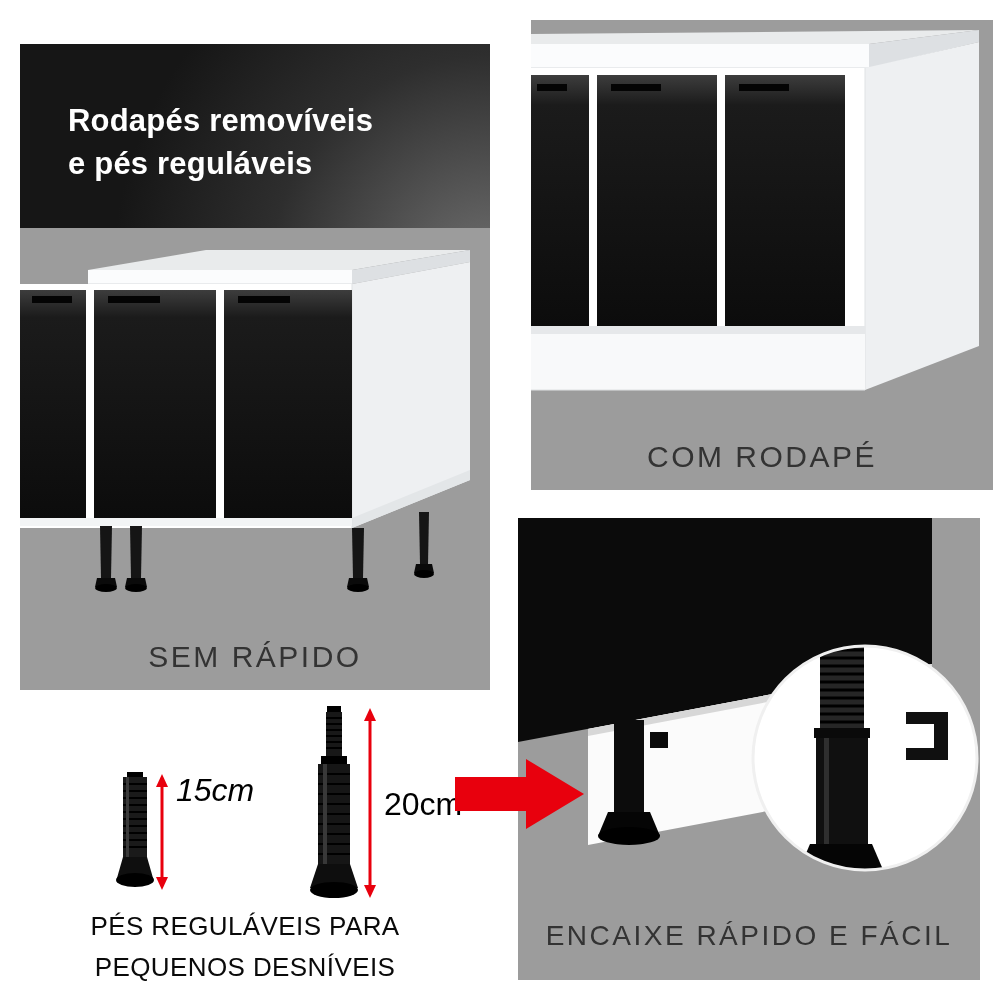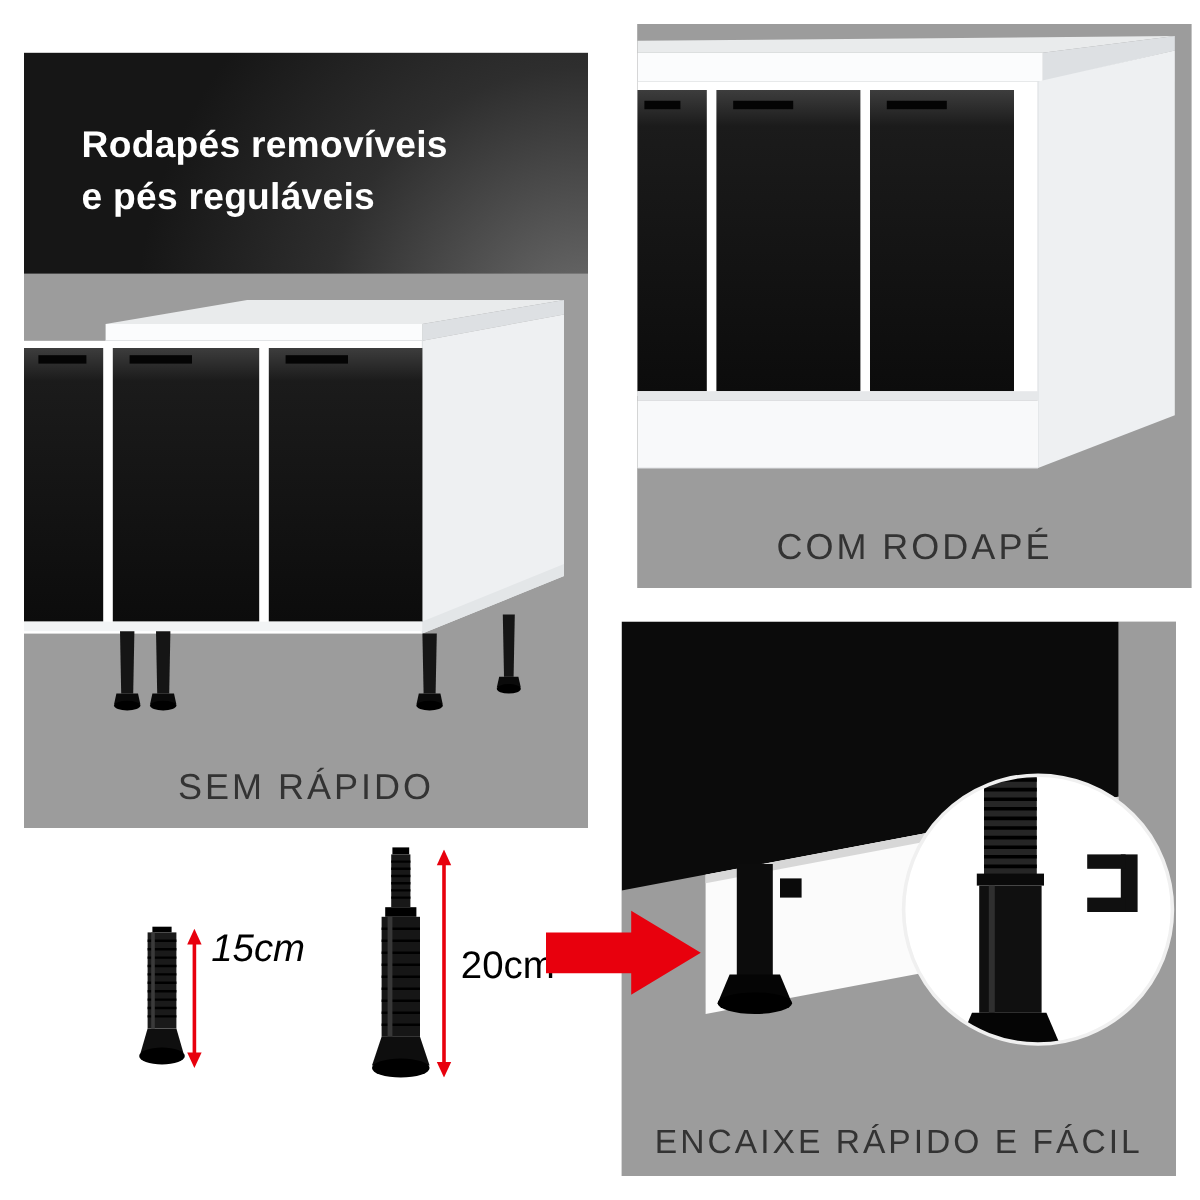--- a/index.html
+++ b/index.html
@@ -22,21 +22,21 @@
   .panel{background:#9c9c9c;overflow:hidden;}
   .panel-sem{left:20px;top:228px;width:470px;height:462px;}
   .panel-com{left:518px;top:20px;width:462px;height:470px;margin-left:13px;}
   .panel-encaixe{left:518px;top:518px;width:462px;height:462px;}
   .panel-label{
     position:absolute;left:0;width:100%;text-align:center;
     color:#333333;font-size:30px;letter-spacing:2.5px;white-space:nowrap;
   }
   .panel-sem .panel-label{bottom:16px;}
   .panel-com .panel-label{bottom:16px;}
-  .panel-encaixe .panel-label{bottom:12px;font-size:28px;}
+  .panel-encaixe .panel-label{bottom:28px;font-size:28px;}
   
   .dim-label{color:#000000;font-size:32px;}
   .lbl-15{left:176px;top:772px;font-style:italic;}
   .lbl-20{left:384px;top:786px;}
   .caption{
     left:25px;top:906px;width:440px;text-align:center;
     color:#0a0a0a;font-size:26px;line-height:41px;letter-spacing:.4px;
   }
   svg{display:block;}
 </style>
@@ -249,14 +249,18 @@
     <line x1="8" y1="11" x2="8" y2="179" stroke="#e8000d" stroke-width="3"></line>
     <polygon points="8,0 2,13 14,13" fill="#e8000d"></polygon>
     <polygon points="8,190 2,177 14,177" fill="#e8000d"></polygon>
   </svg>
   <div class="abs dim-label lbl-20">20cm</div>
 
   <svg class="abs" viewBox="0 0 130 72" style="left:455px;top:758px;width:130px;height:72px">
     <polygon points="0,19 71,19 71,1 129,36 71,71 71,53 0,53" fill="#e8000d"></polygon>
   </svg>
 
+  <div class="abs caption">
+    <div>PÉS REGULÁVEIS PARA</div>
+    <div>PEQUENOS DESNÍVEIS</div>
+  </div>
 
 </div>
 
 </body></html>

